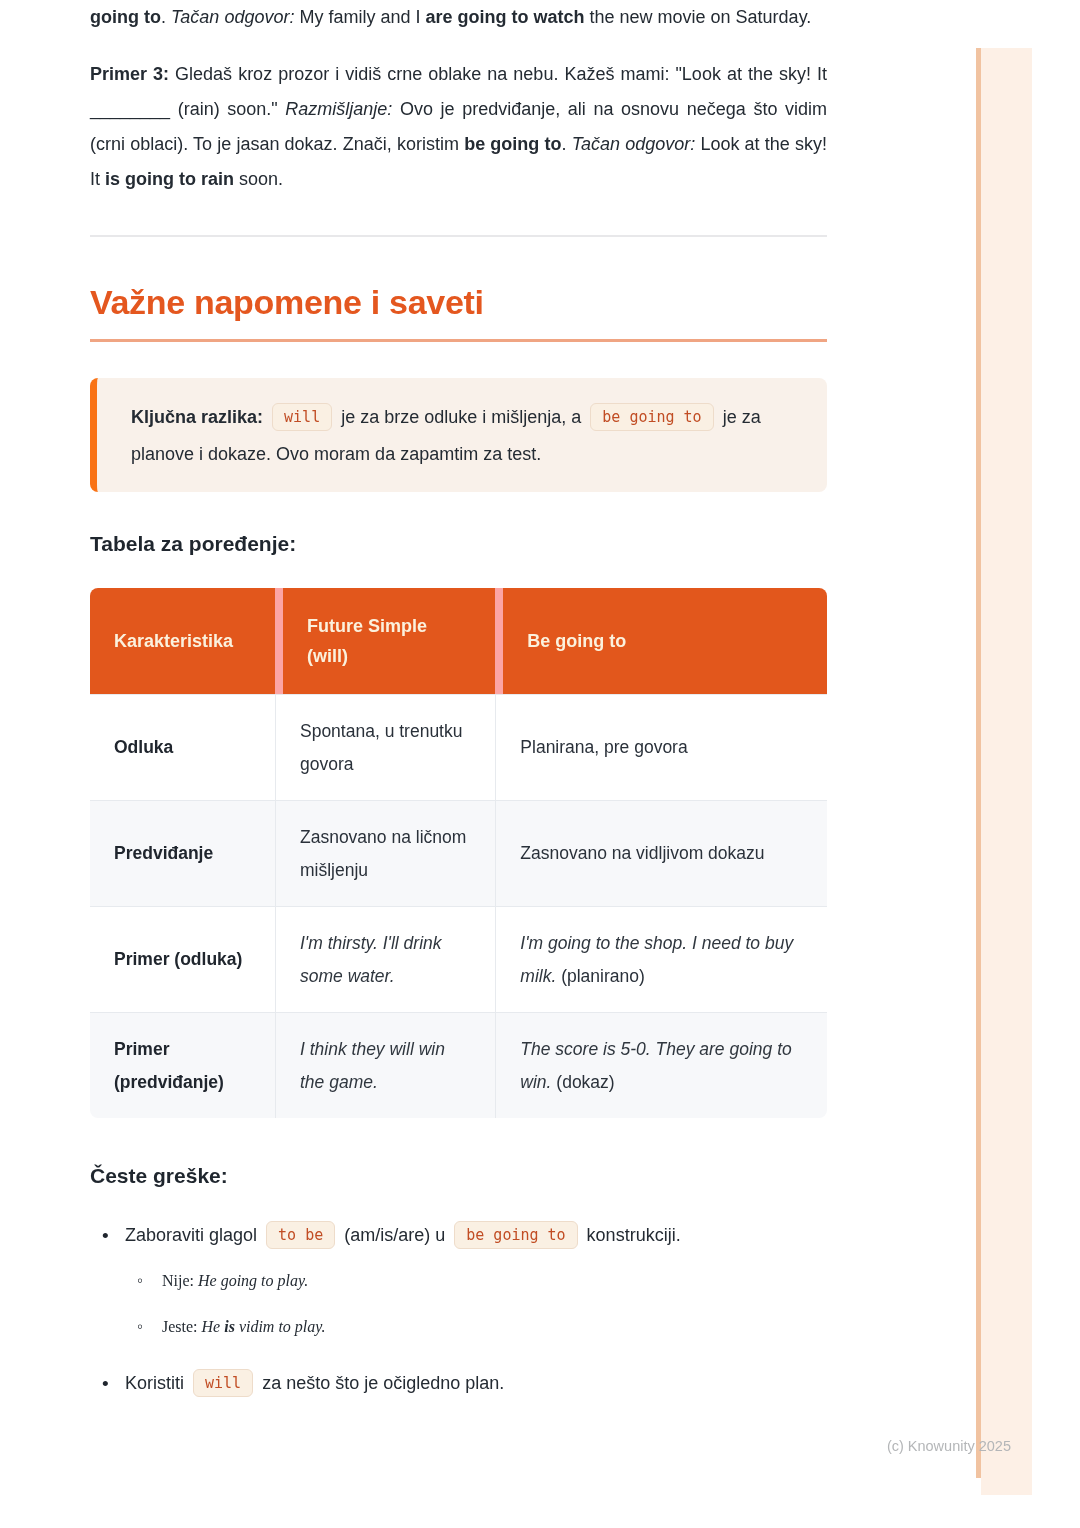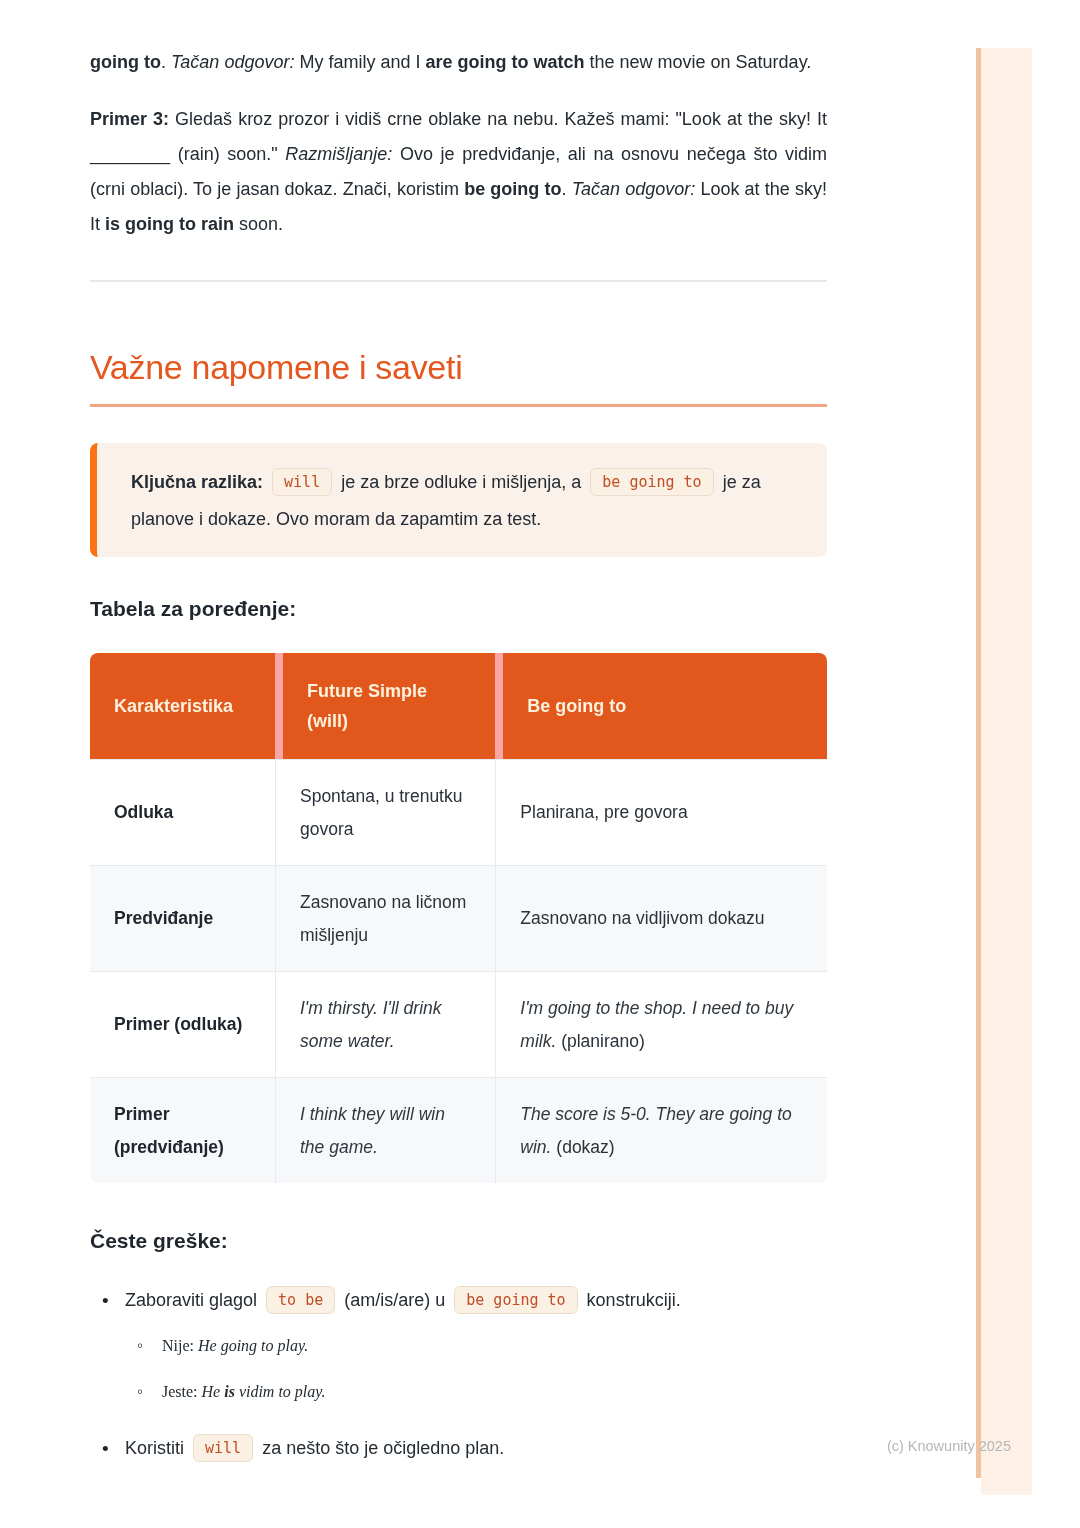--- a/index.html
+++ b/index.html
@@ -3,34 +3,34 @@
 <meta charset="utf-8">
 <style>
   * { margin: 0; padding: 0; box-sizing: border-box; }
   html, body { width: 1080px; height: 1528px; background: #ffffff; overflow: hidden; }
   body { font-family: "Liberation Sans", sans-serif; color: #242b33; position: relative; }
 
   
   .stripe-fill { position: absolute; left: 981px; top: 48px; width: 51px; height: 1447px; background: #fdf0e6; }
   .stripe-line { position: absolute; left: 976px; top: 48px; width: 5px; height: 1430px; background: #f1c3a1; }
 
-  .content { position: absolute; left: 90px; top: 0; width: 737px; padding-top: 45px; }
+  .content { position: absolute; left: 90px; top: 0; width: 737px; }
 
   p.para { font-size: 18px; line-height: 35px; text-align: justify; color: #242b33; margin-bottom: 22px; }
   .b { font-weight: 700; }
   .i { font-style: italic; }
   .bi { font-weight: 700; font-style: italic; }
 
   hr.divider { border: none; border-top: 2px solid #e8e8ea; margin-top: 38px; }
 
   h1.section-title {
-    margin-top: 64px;
+    margin-top: 44px;
     font-size: 34px;
     line-height: 42px;
-    font-weight: 400;
+    font-weight: 700;
     color: #e4571f;
     letter-spacing: -0.3px;
     padding-bottom: 16px;
     border-bottom: 3px solid #f0a583;
   }
 
   .callout {
     margin-top: 36px;
     background: #f9f1ea;
     border-left: 7px solid #f97316;

